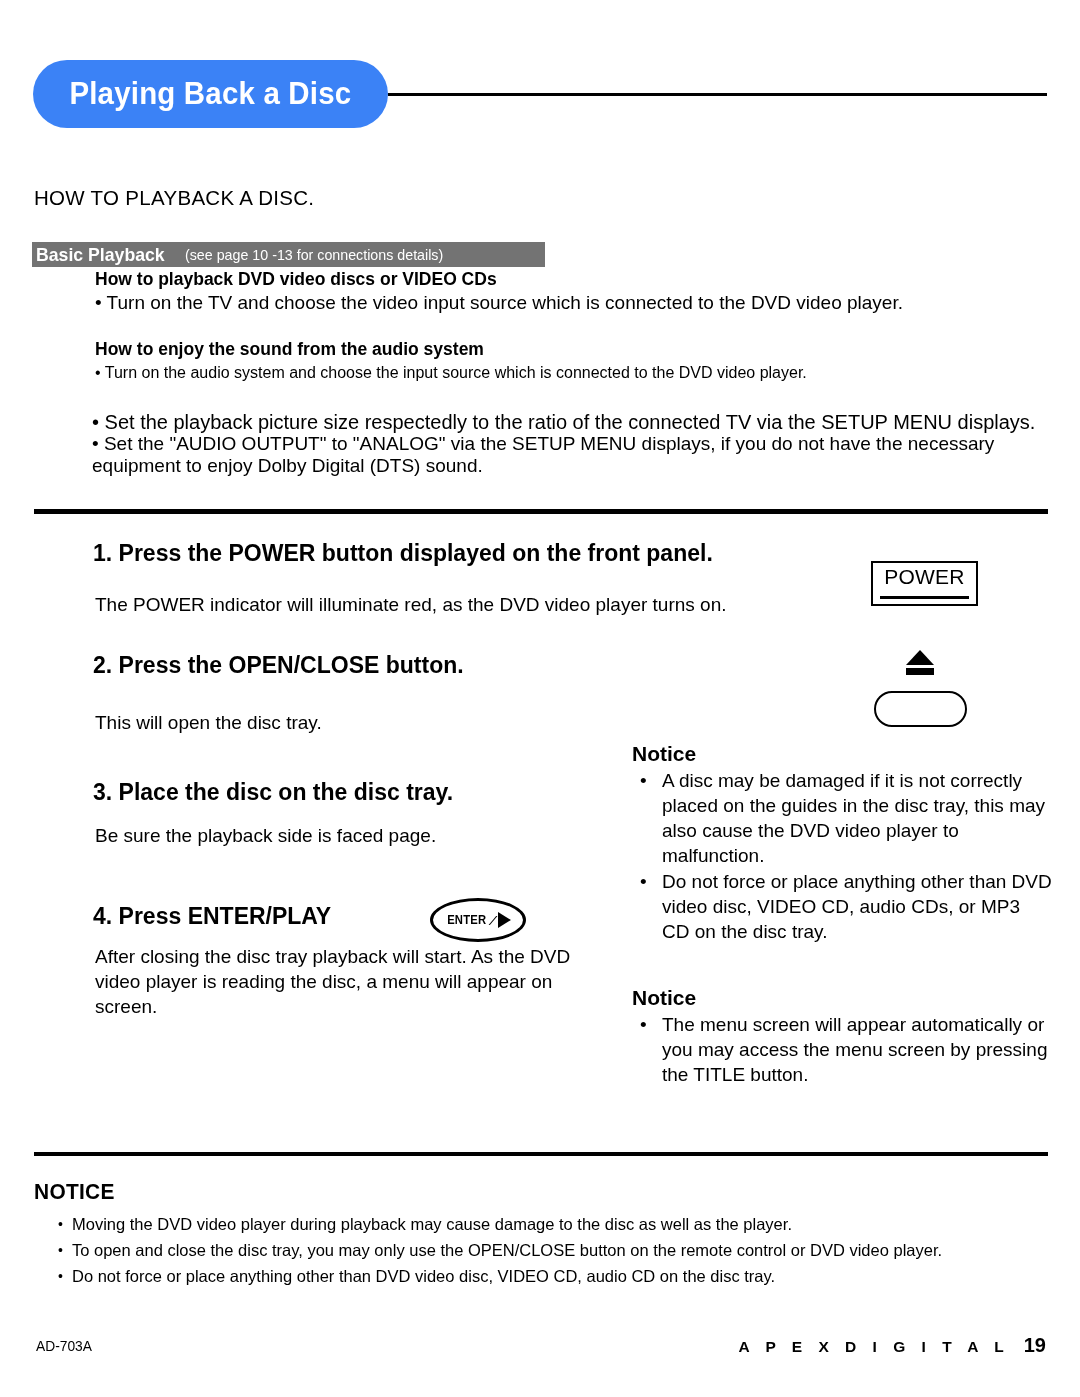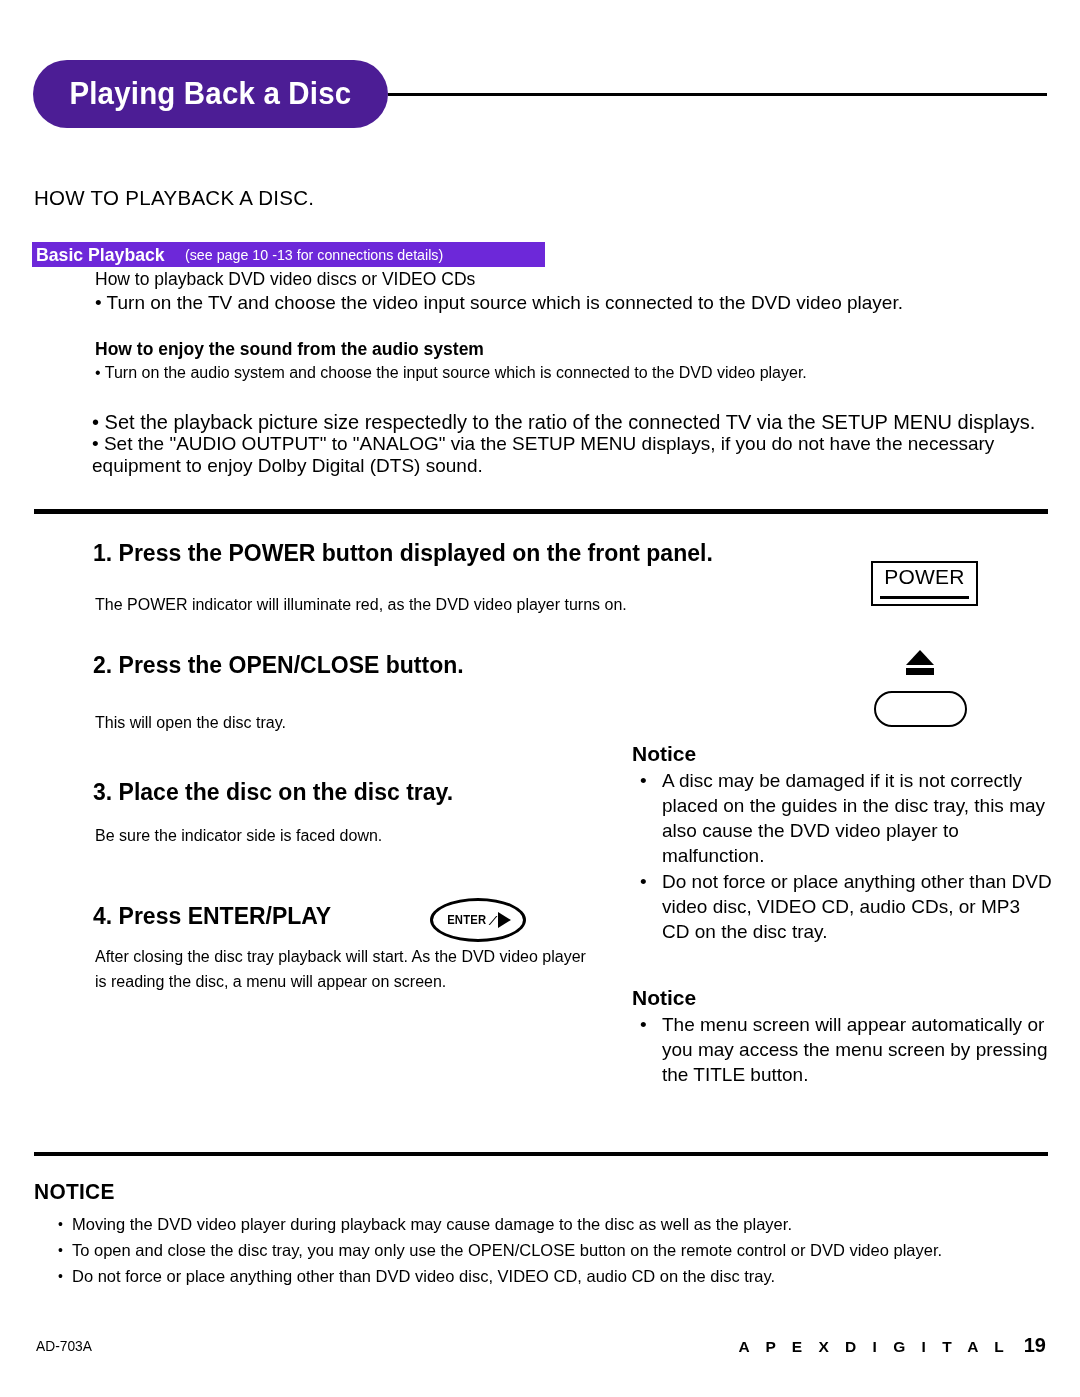--- a/index.html
+++ b/index.html
@@ -29,21 +29,21 @@
     left: 33px;
     top: 60px;
     width: 1014px;
     height: 68px;
   }
   .title-pill {
     position: absolute;
     left: 0; top: 0;
     width: 355px;
     height: 68px;
-    background: #4c1d95;
+    background: #3b82f6;
     border-radius: 34px;
     display: flex;
     align-items: center;
     justify-content: center;
   }
   .title-pill-text {
     color: #ffffff;
     font-size: 31px;
     font-weight: bold;
     letter-spacing: 0.2px;
@@ -69,21 +69,21 @@
     white-space: nowrap;
   }
 
   
   .black-bar {
     position: absolute;
     left: 32px;
     top: 242px;
     width: 513px;
     height: 25px;
-    background: #6d28d9;
+    background: #737373;
     color: #ffffff;
     display: flex;
     align-items: center;
     padding-left: 4px;
     box-sizing: border-box;
     text-align: right;
   }
   .bar-title {
     font-size: 19px;
     font-weight: bold;
@@ -98,21 +98,21 @@
     transform-origin: left center;
     white-space: nowrap;
   }
 
   
   .bp-sub1 {
     position: absolute;
     left: 95px;
     top: 269px;
     font-size: 17.5px;
-    font-weight: normal;
+    font-weight: bold;
     white-space: nowrap;
   }
   .bp-line1 {
     position: absolute;
     left: 95px;
     top: 292px;
     font-size: 19px;
     white-space: nowrap;
   }
   .bp-sub2 {
@@ -167,21 +167,21 @@
 
   
   .step-head {
     position: absolute;
     font-size: 23px;
     font-weight: bold;
     white-space: nowrap;
   }
   .step-body {
     position: absolute;
-    font-size: 16px;
+    font-size: 19px;
     line-height: 25px;
   }
 
   .step1-head { left: 93px; top: 540px; }
   .step1-body { left: 95px; top: 592px; white-space: nowrap; }
 
   .step2-head { left: 93px; top: 652px; }
   .step2-body { left: 95px; top: 710px; white-space: nowrap; }
 
   .step3-head { left: 93px; top: 779px; }
@@ -412,21 +412,21 @@
   <div class="step-head step2-head">2. Press the OPEN/CLOSE button.</div>
   <div class="step-body step2-body">This will open the disc tray.</div>
 
   <div class="eject-icon">
     <div class="eject-tri"></div>
     <div class="eject-bar"></div>
   </div>
   <div class="tray-btn"></div>
 
   <div class="step-head step3-head">3. Place the disc on the disc tray.</div>
-  <div class="step-body step3-body">Be sure the indicator side is faced down.</div>
+  <div class="step-body step3-body">Be sure the playback side is faced page.</div>
 
   <div class="step-head step4-head">4. Press ENTER/PLAY</div>
   <div class="step-body step4-body">After closing the disc tray playback will start.
 As the DVD video player is reading the disc, a menu will appear on screen.</div>
 
   <div class="enter-oval">
     <span class="enter-text">ENTER</span>
     <span class="enter-slash">⁄</span>
     <span class="enter-play"></span>
   </div>

